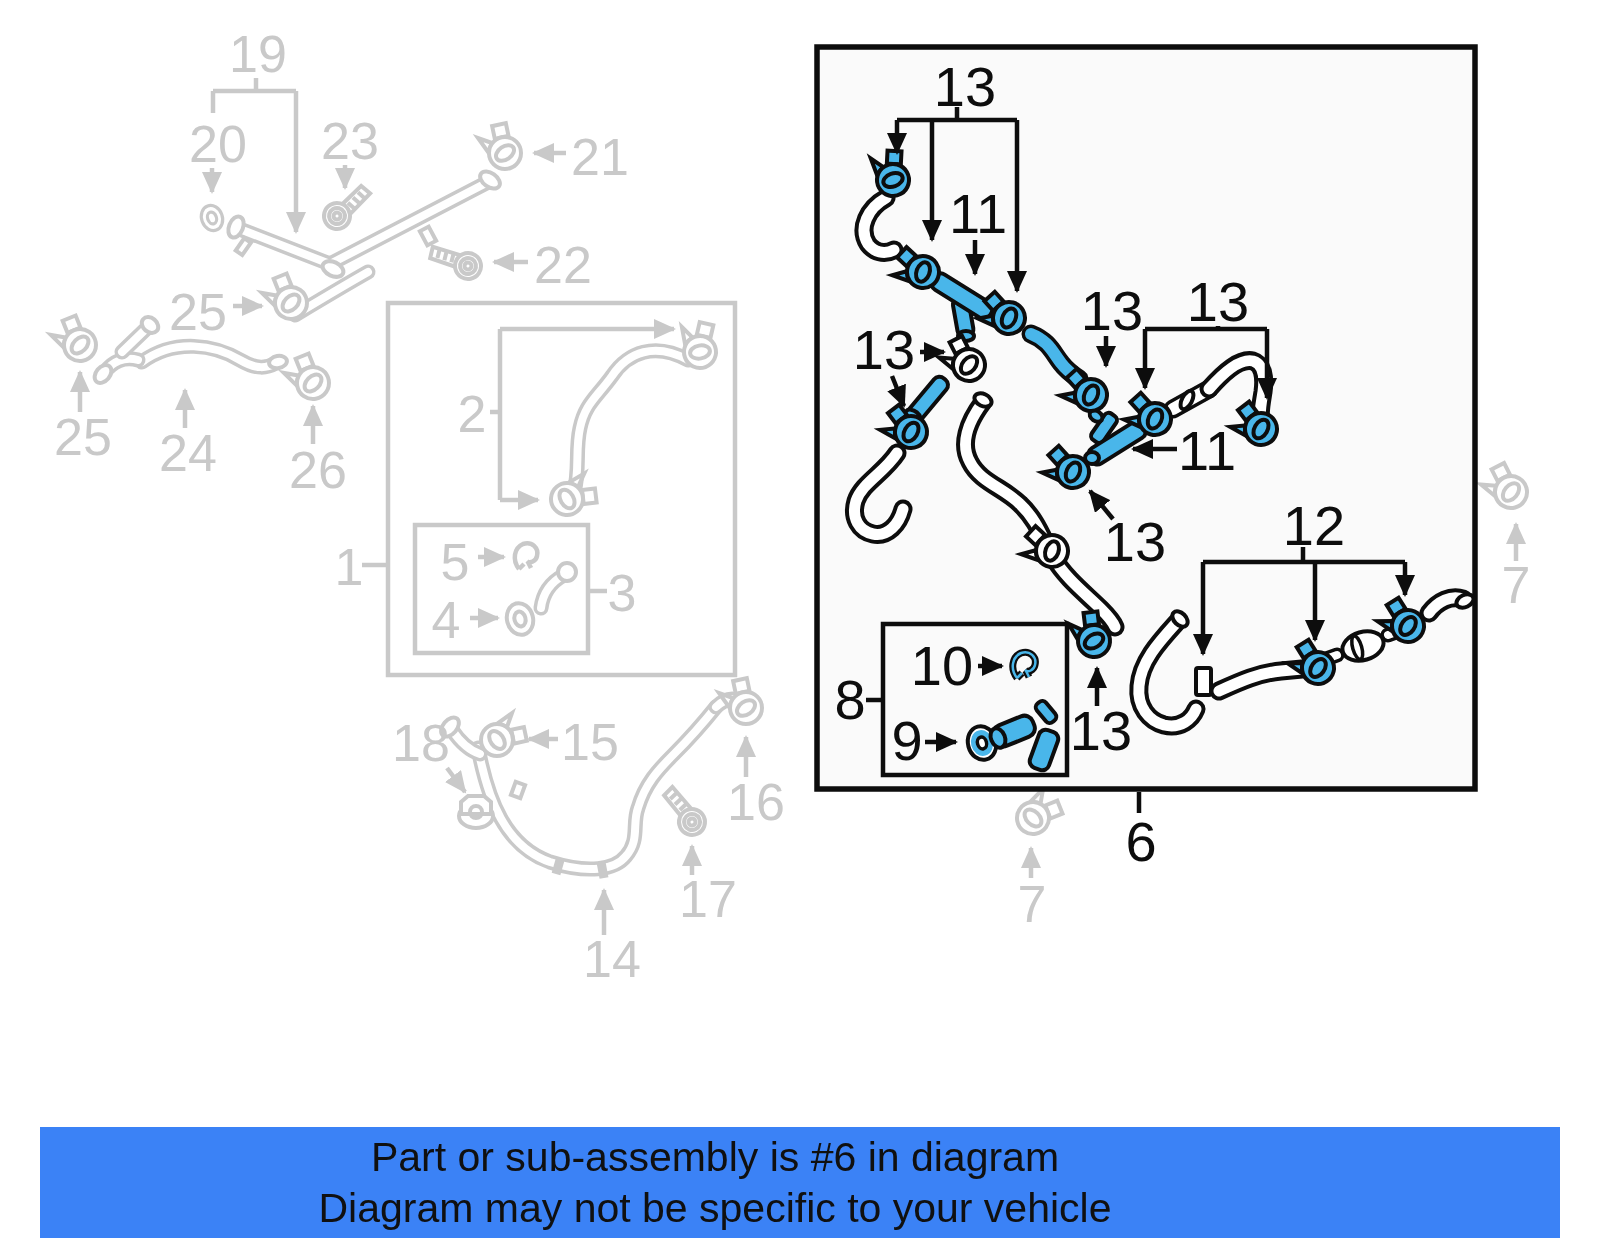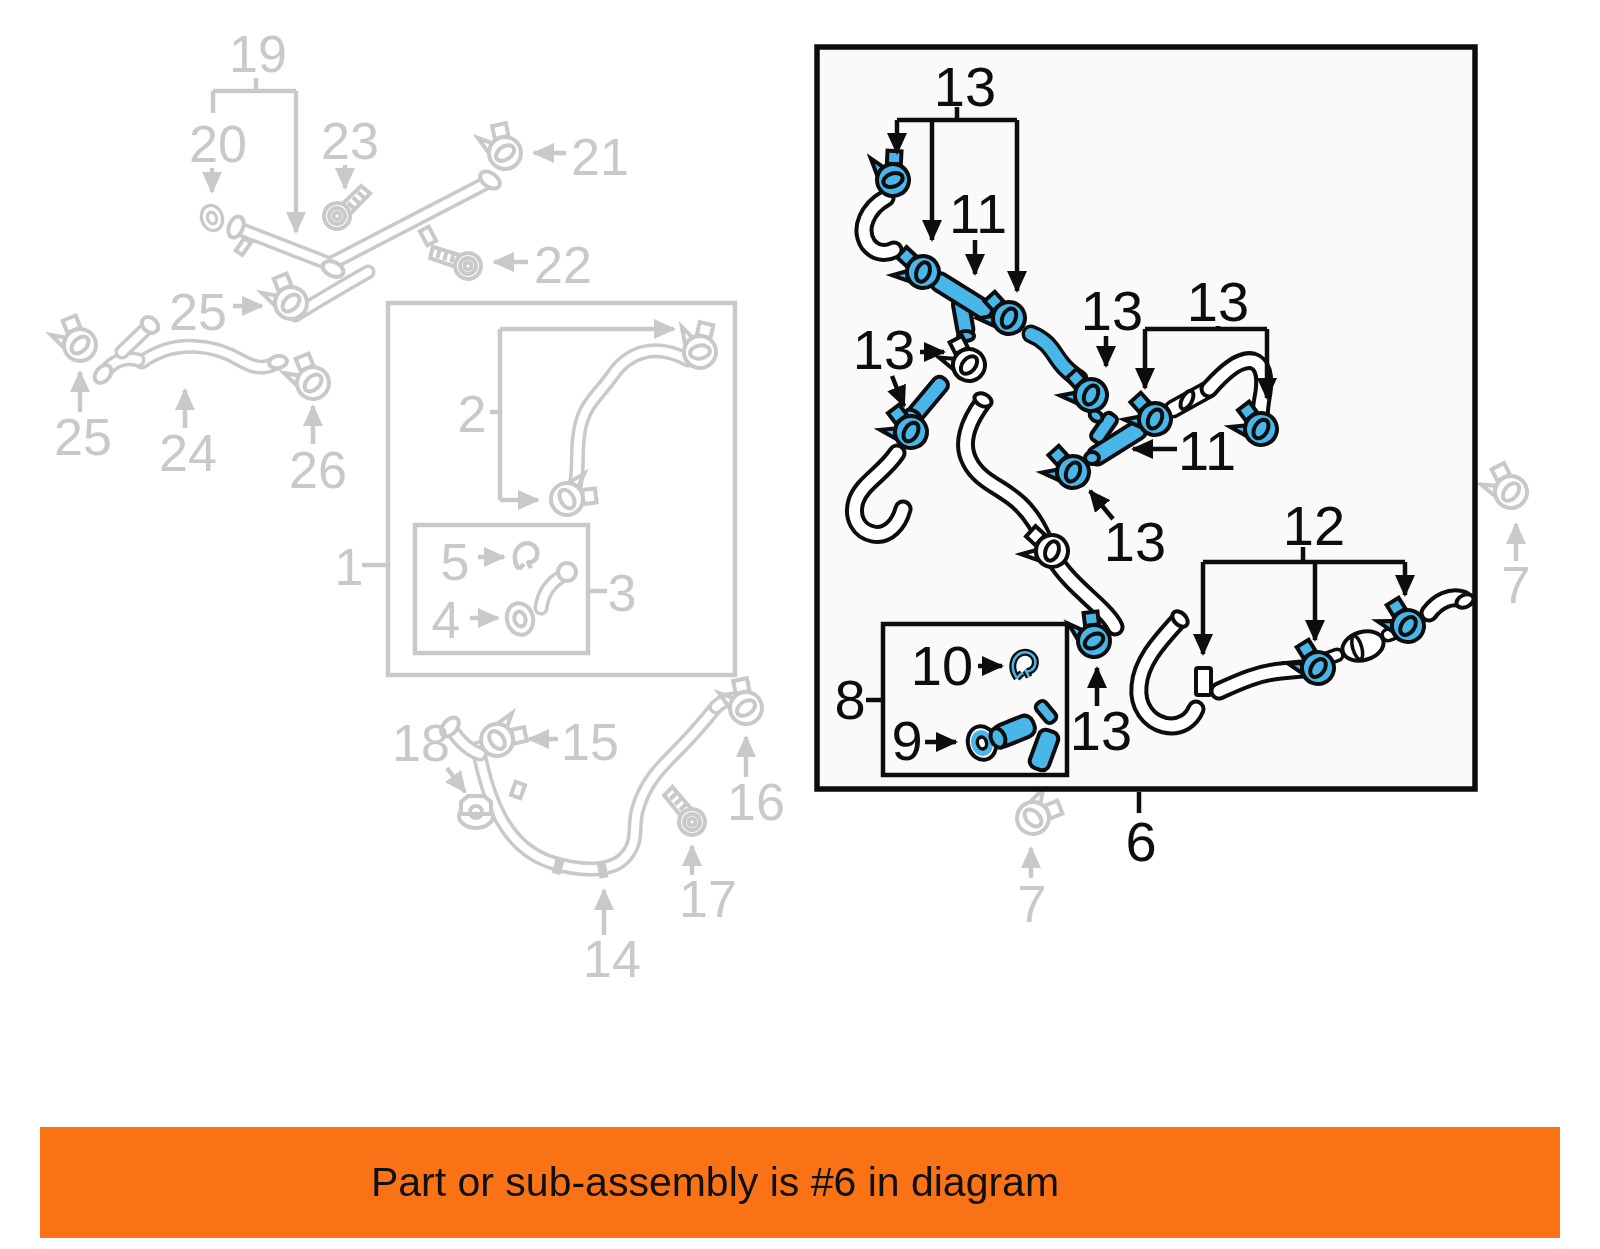--- a/index.html
+++ b/index.html
@@ -338,15 +338,16 @@
     <text class="lab" x="1135" y="561">13</text>
     <text class="lab" x="1101" y="750">13</text>
     <text class="lab" x="1314" y="545">12</text>
     <text class="lab" x="850" y="719">8</text>
     <text class="lab" x="942" y="685">10</text>
     <text class="lab" x="907" y="760">9</text>
     <text class="lab" x="1141" y="861">6</text>
   </g>
 </svg>
 
-<div id="banner" style="background:#f97316;">
+<div id="banner" style="background:#3b82f6;">
   <div class="bline">Part or sub-assembly is #6 in diagram</div>
+  <div class="bline">Diagram may not be specific to your vehicle</div>
 </div>
 
 </body></html>

